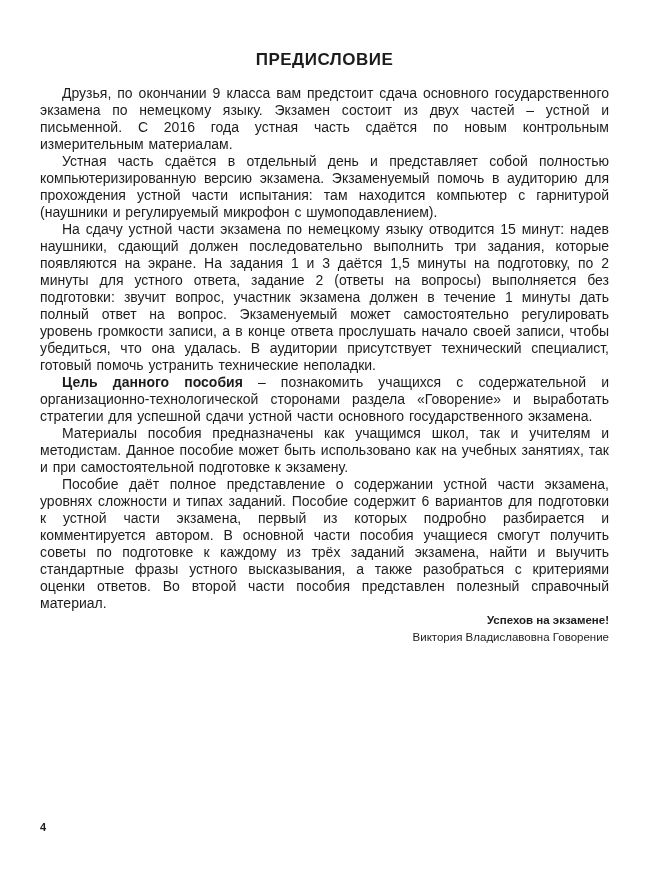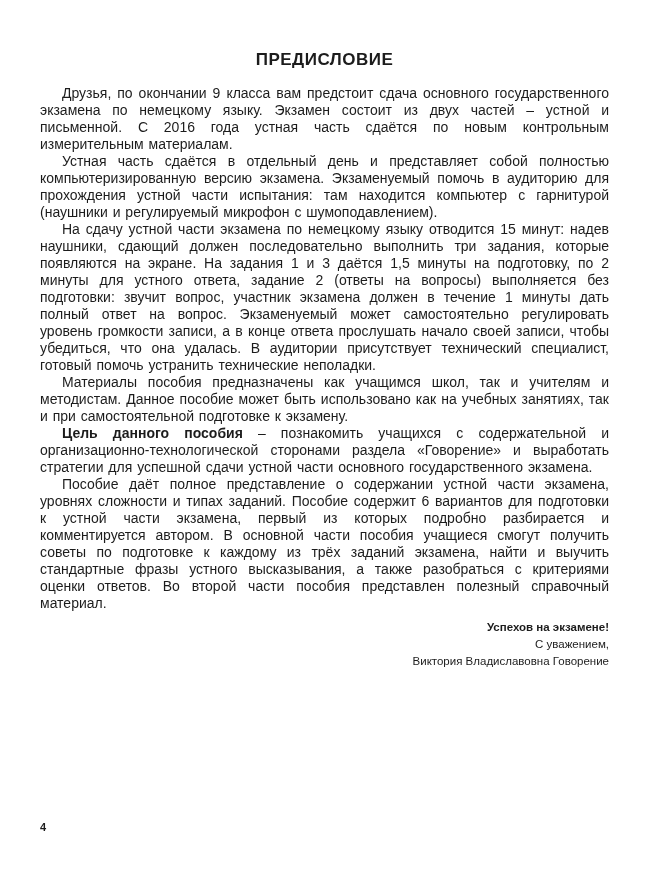--- a/index.html
+++ b/index.html
@@ -32,21 +32,20 @@
   .body-text p {
     margin: 0;
     text-indent: 22px;
     text-align: justify;
     font-size: 14px;
     line-height: 17px;
     word-spacing: 1px;
   }
   .lead-bold { font-weight: bold; }
   .signature {
-    margin-top: 7px;
     text-align: right;
     font-size: 11.5px;
     line-height: 17px;
   }
   .signature .wish { font-weight: bold; }
   .page-number {
     position: absolute;
     left: 40px;
     bottom: 44px;
     font-size: 11px;
@@ -61,29 +60,28 @@
 
     <h1 class="title">ПРЕДИСЛОВИЕ</h1>
 
     <div class="body-text">
       <p>Друзья, по окончании 9 класса вам предстоит сдача основного государственного экзамена по немецкому языку. Экзамен состоит из двух частей – устной и письменной. С 2016 года устная часть сдаётся по новым контрольным измерительным материалам.</p>
 
       <p>Устная часть сдаётся в отдельный день и представляет собой полностью компьютеризированную версию экзамена. Экзаменуемый помочь в аудиторию для прохождения устной части испытания: там находится компьютер с гарнитурой (наушники и регулируемый микрофон с шумоподавлением).</p>
 
       <p>На сдачу устной части экзамена по немецкому языку отводится 15 минут: надев наушники, сдающий должен последовательно выполнить три задания, которые появляются на экране. На задания 1 и 3 даётся 1,5 минуты на подготовку, по 2 минуты для устного ответа, задание 2 (ответы на вопросы) выполняется без подготовки: звучит вопрос, участник экзамена должен в течение 1 минуты дать полный ответ на вопрос. Экзаменуемый может самостоятельно регулировать уровень громкости записи, а в конце ответа прослушать начало своей записи, чтобы убедиться, что она удалась. В аудитории присутствует технический специалист, готовый помочь устранить технические неполадки.</p>
 
+      <p><span class="lead-bold">Цель данного пособия</span><span> – познакомить учащихся с содержательной и организационно-технологической сторонами раздела «Говорение» и выработать стратегии для успешной сдачи устной части основного государственного экзамена.</span></p>
+
       <p>Материалы пособия предназначены как учащимся школ, так и учителям и методистам. Данное пособие может быть использовано как на учебных занятиях, так и при самостоятельной подготовке к экзамену.</p>
-
-      <p><span class="lead-bold">Цель данного пособия</span><span> – познакомить учащихся с содержательной и организационно-технологической сторонами раздела «Говорение» и выработать стратегии для успешной сдачи устной части основного государственного экзамена.</span></p>
 
       <p>Пособие даёт полное представление о содержании устной части экзамена, уровнях сложности и типах заданий. Пособие содержит 6 вариантов для подготовки к устной части экзамена, первый из которых подробно разбирается и комментируется автором. В основной части пособия учащиеся смогут получить советы по подготовке к каждому из трёх заданий экзамена, найти и выучить стандартные фразы устного высказывания, а также разобраться с критериями оценки ответов. Во второй части пособия представлен полезный справочный материал.</p>
     </div>
 
     <div class="signature">
       <div class="wish">Успехов на экзамене!</div>
-      <div>С уважением,</div>
       <div>Виктория Владиславовна Говорение</div>
     </div>
 
   </div>
 
   <div class="page-number">4</div>
 </div>
 
 </body></html>

